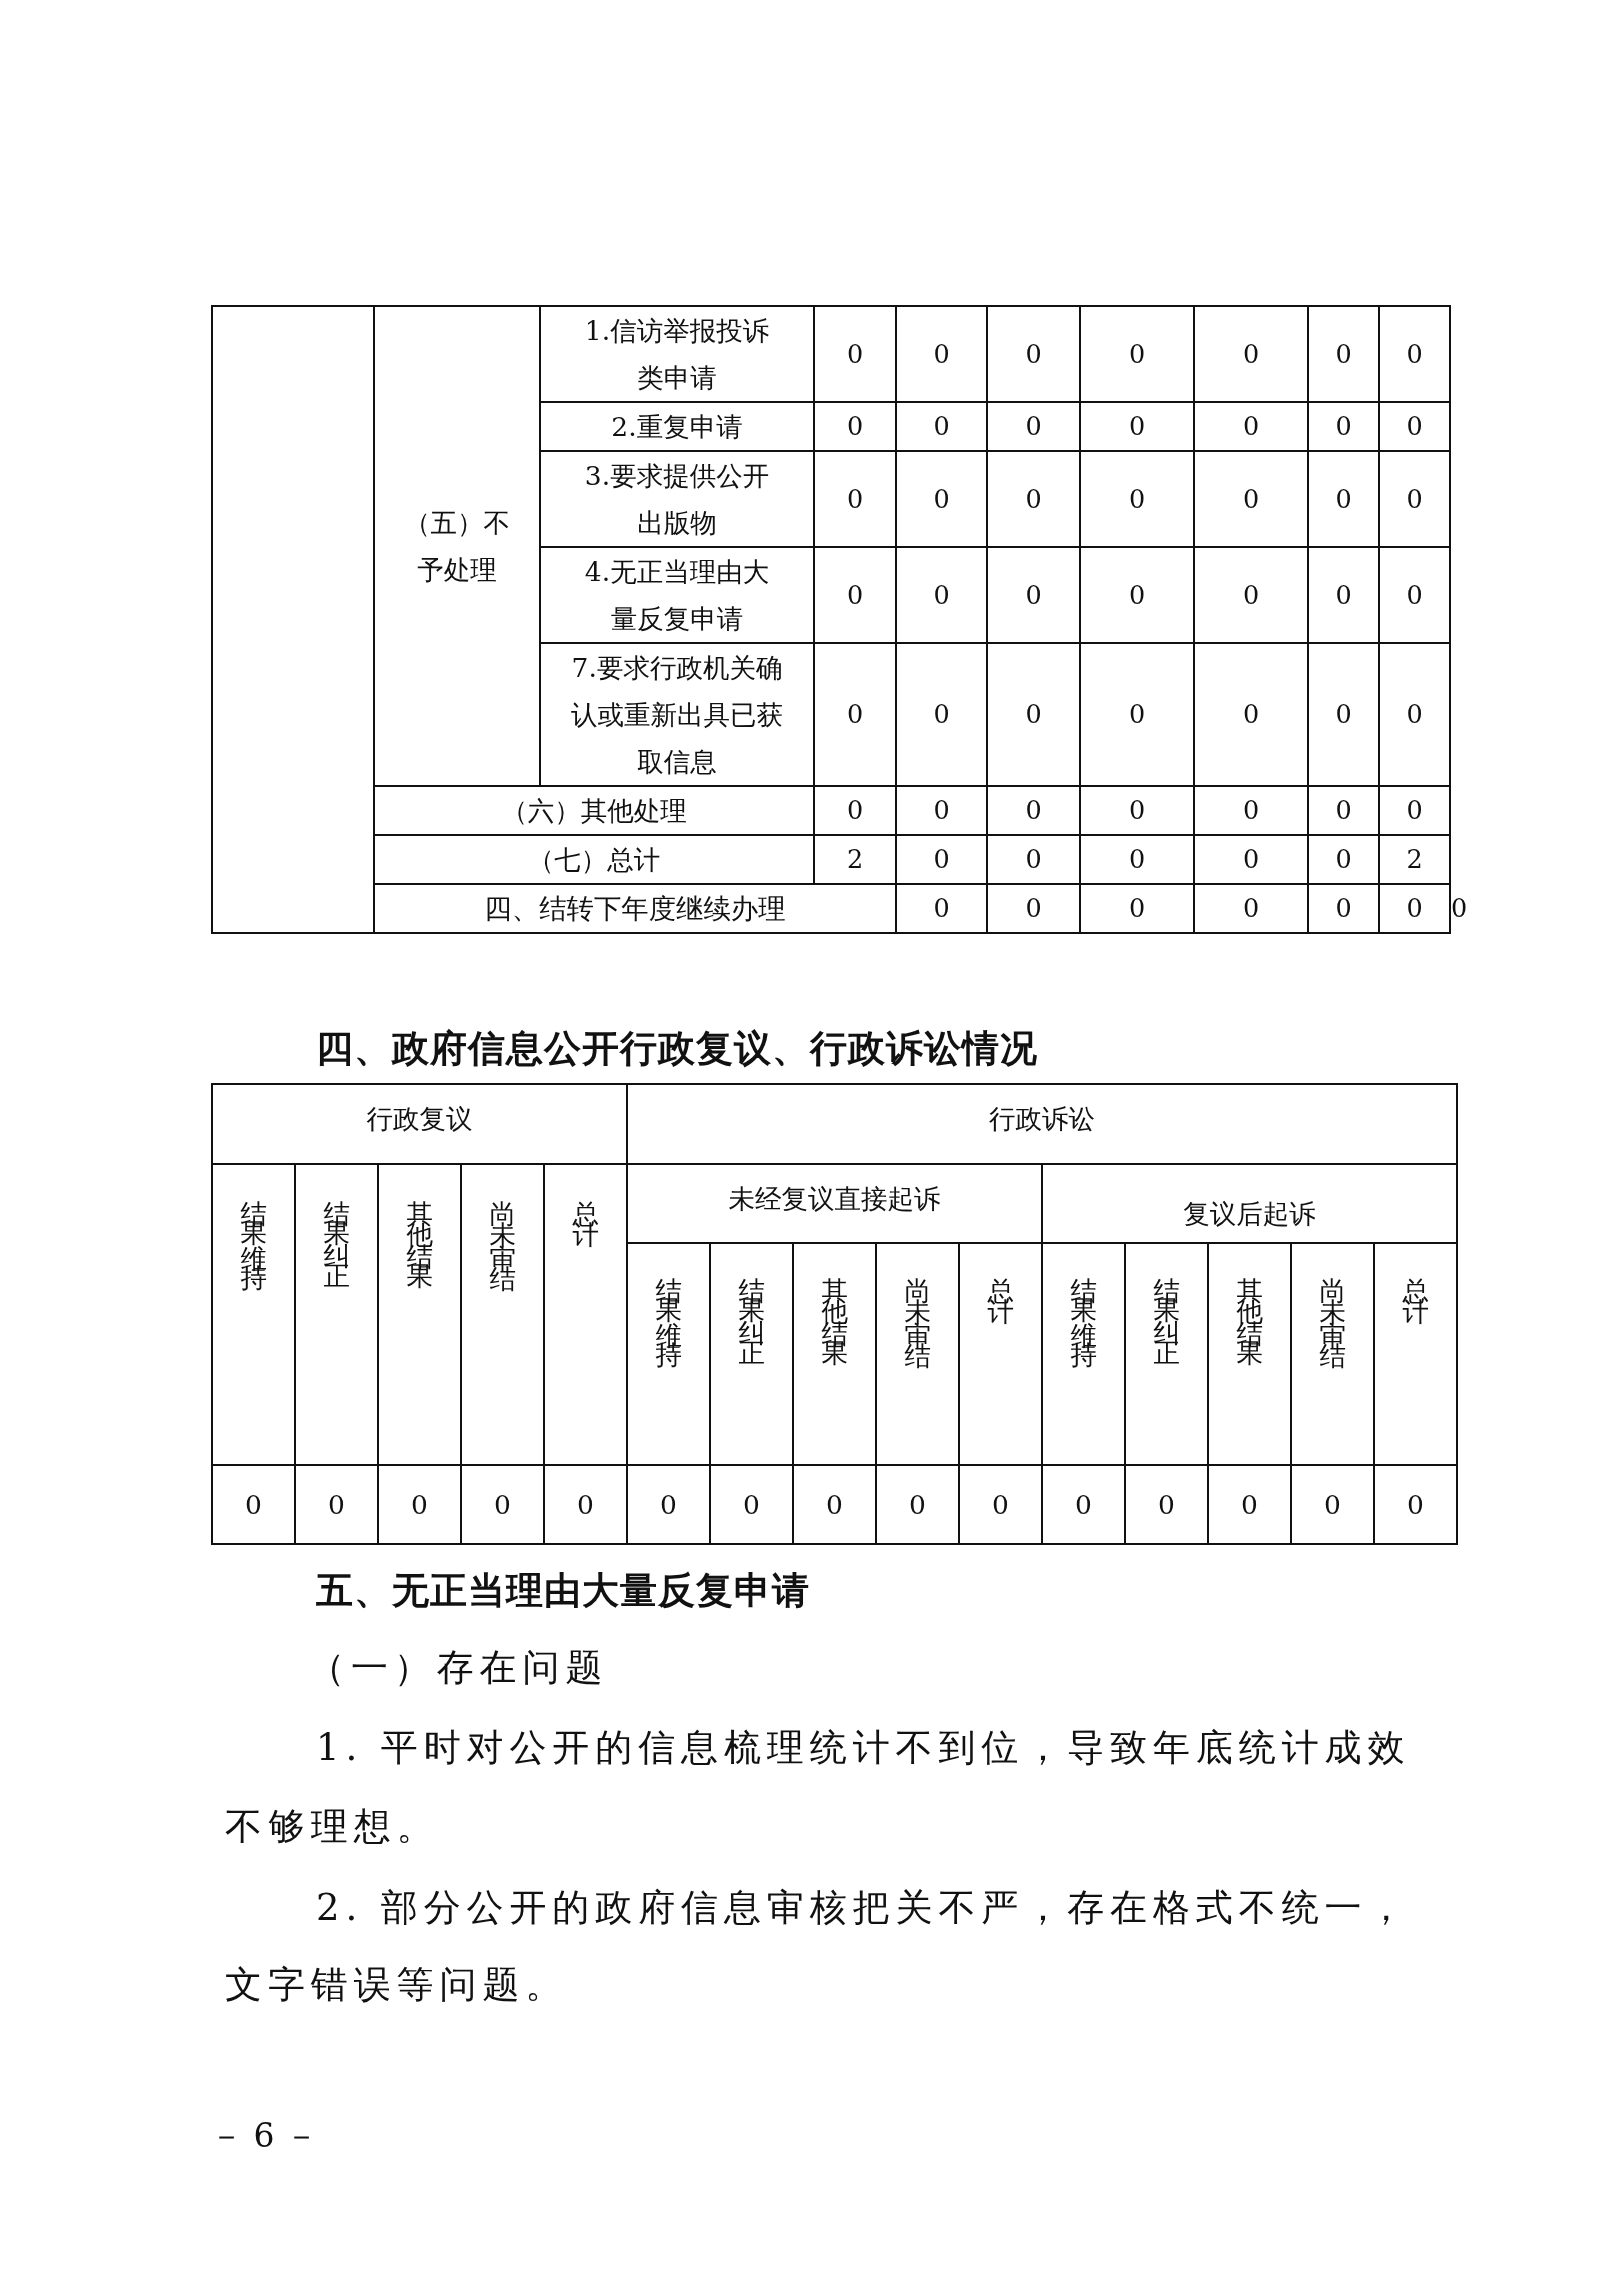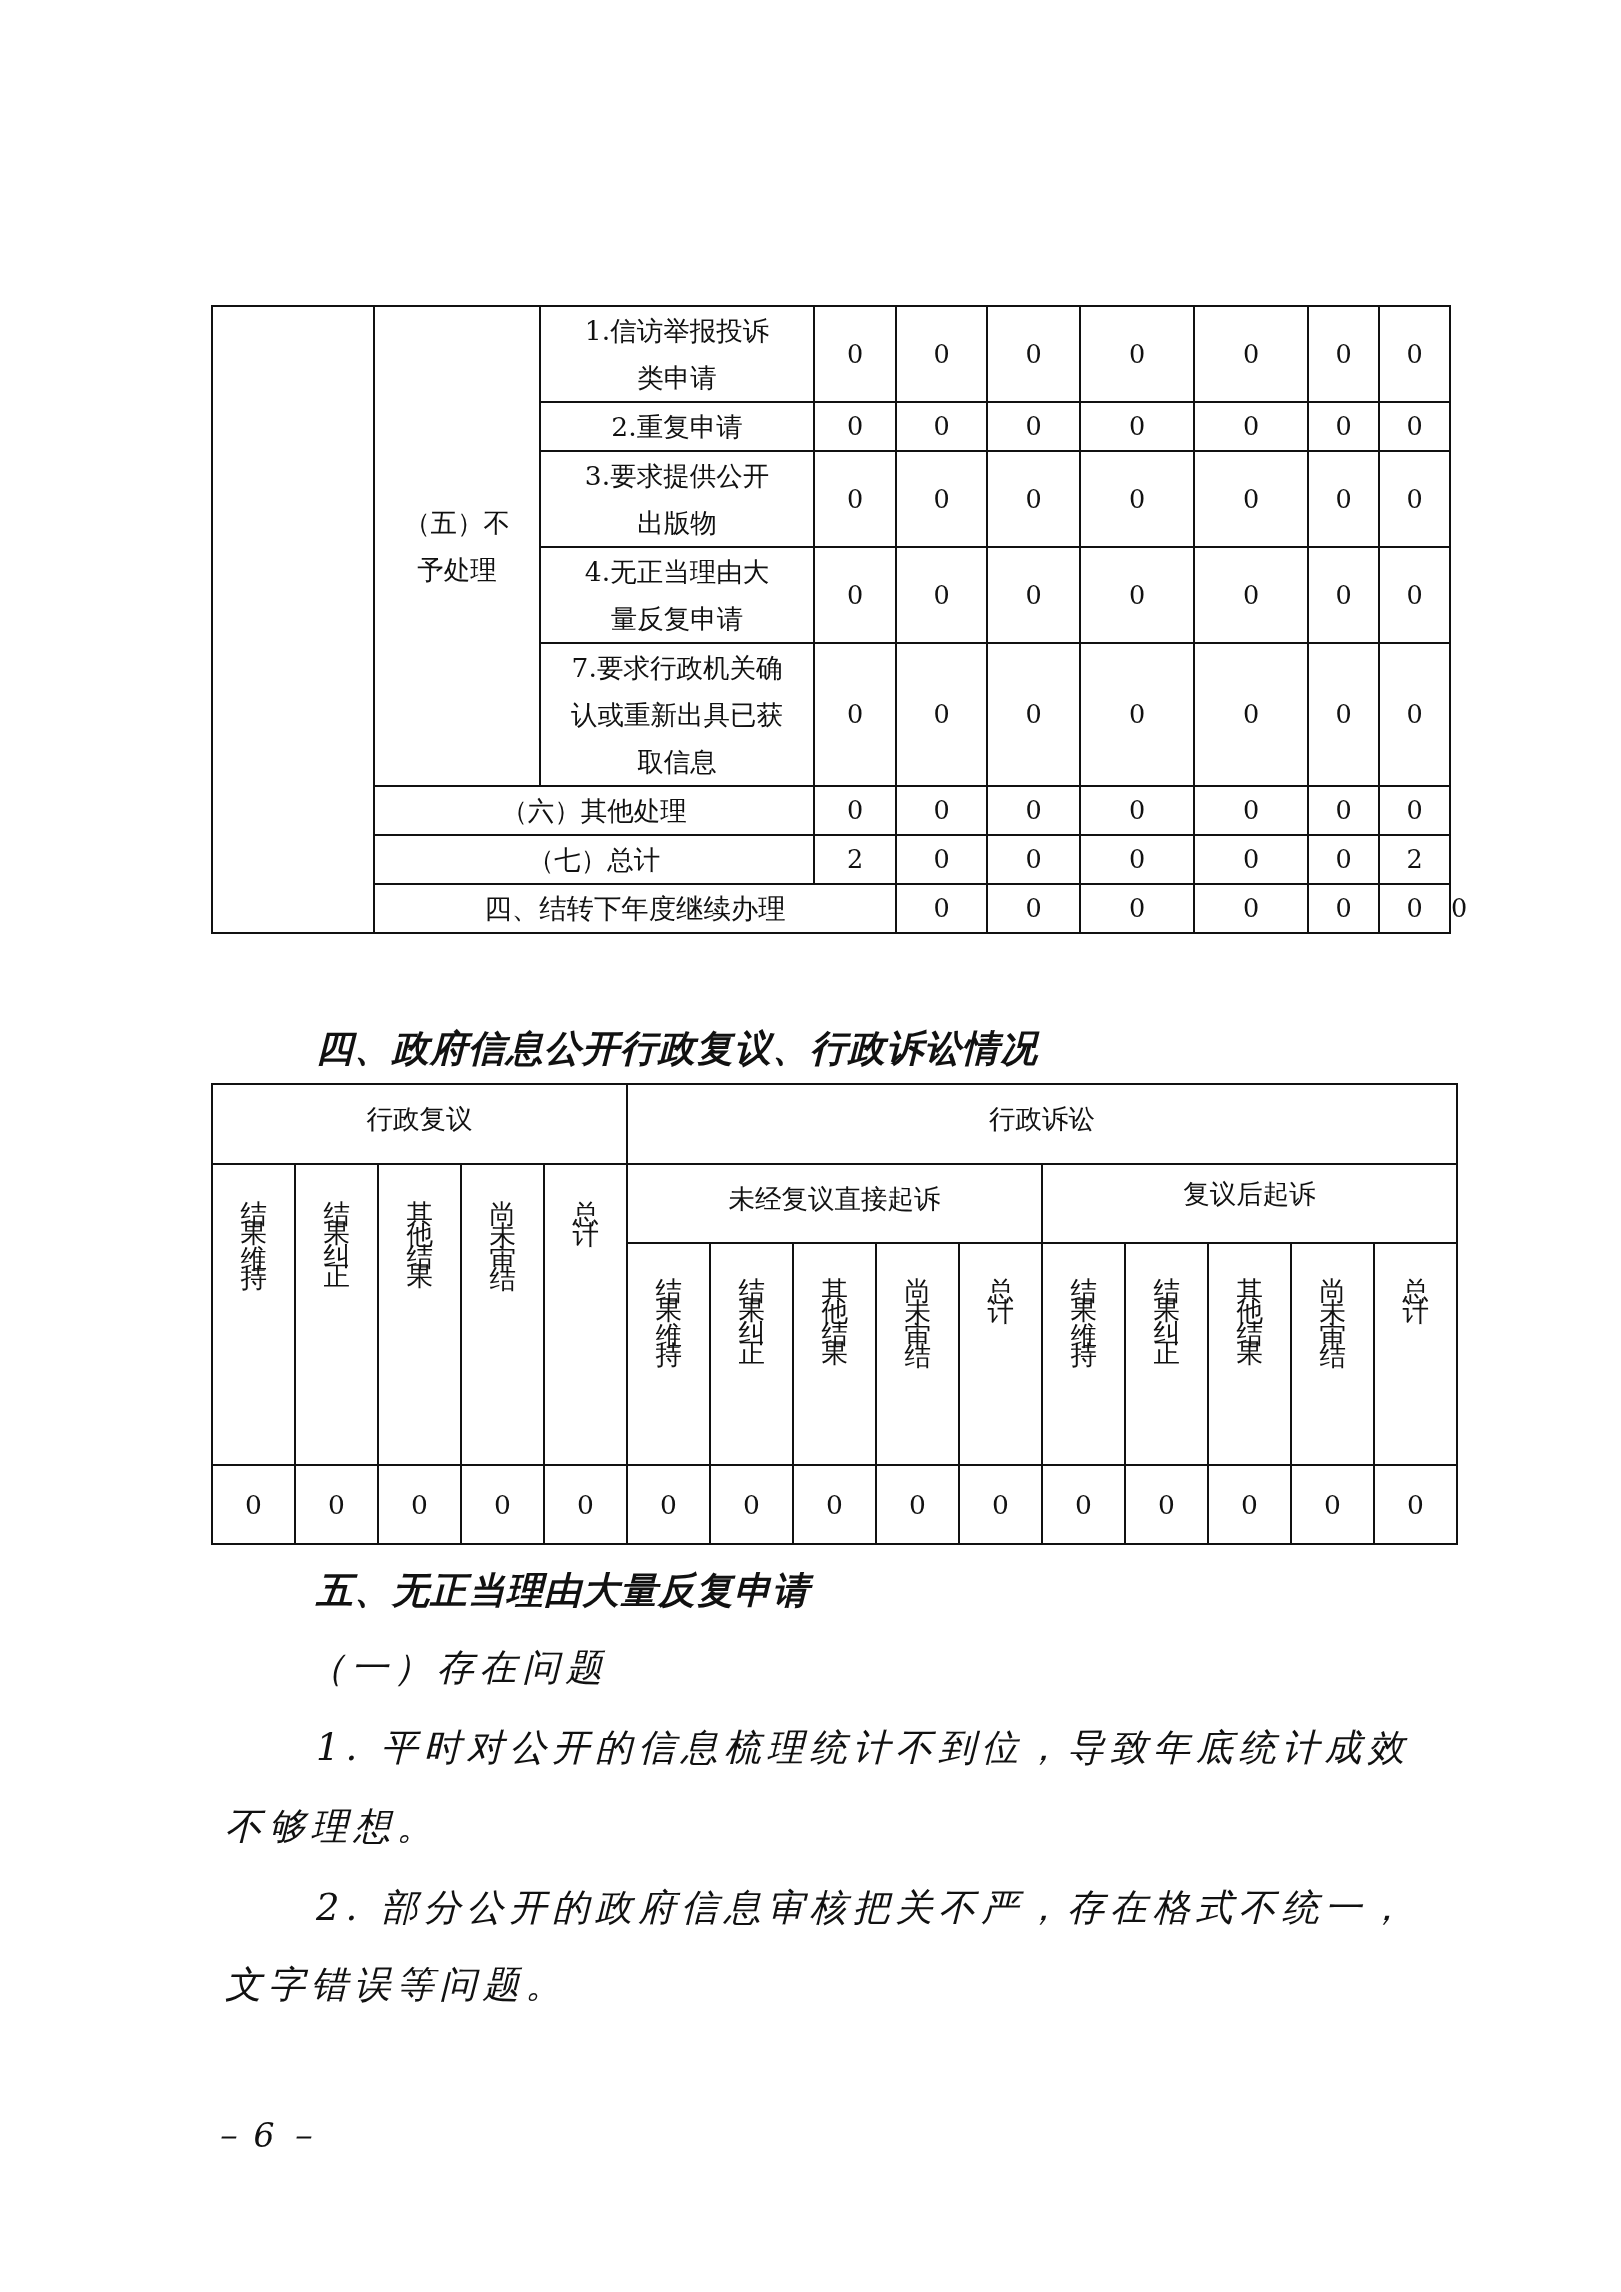--- a/index.html
+++ b/index.html
@@ -1,18 +1,18 @@
 <!DOCTYPE html>
 <html><head>
 <meta charset="utf-8">
 <style>
   html, body { margin:0; padding:0; background:#fff; }
   body { width:1621px; height:2293px; position:relative; overflow:hidden;
     font-family:"DejaVu Serif","Liberation Serif",serif; color:#111; }
-  .abs { position:absolute;font-style:italic; }
+  .abs { position:absolute; }
   table { border-collapse:collapse; position:absolute; table-layout:fixed; }
   td { border:2.5px solid #111; text-align:center; vertical-align:middle; padding:0;
     font-size:26.5px; line-height:47px; font-family:"DejaVu Serif","Liberation Serif",serif; }
   td.num { font-size:25.5px; }
   .t2 td { font-size:26.5px; }
   .vert { writing-mode:vertical-rl; text-orientation:upright; letter-spacing:21.6px;
     display:inline-block; line-height:1; }
   .h2 { font-family:"DejaVu Sans","Liberation Sans",sans-serif; font-weight:bold; font-size:37px; letter-spacing:1px; }
   .para { font-size:37px; letter-spacing:5.9px; font-family:"DejaVu Serif","Liberation Serif",serif; }
 </style>
@@ -143,21 +143,21 @@
     <td colspan="5" style="vertical-align:top; padding-top:9.8px;">行政复议</td>
     <td colspan="10" style="vertical-align:top; padding-top:9.8px;">行政诉讼</td>
   </tr>
   <tr style="height:79px" id="t2r2">
         <td rowspan="2" style="vertical-align: top; padding-top: 13.7px;"><span class="vert">结果维持</span></td>
         <td rowspan="2" style="vertical-align: top; padding-top: 13.7px;"><span class="vert">结果纠正</span></td>
         <td rowspan="2" style="vertical-align: top; padding-top: 13.7px;"><span class="vert">其他结果</span></td>
         <td rowspan="2" style="vertical-align: top; padding-top: 13.7px;"><span class="vert">尚未审结</span></td>
         <td rowspan="2" style="vertical-align: top; padding-top: 13.7px;"><span class="vert">总计</span></td>
     <td colspan="5" style="vertical-align:top; padding-top:9.8px;">未经复议直接起诉</td>
-    <td colspan="5" style="vertical-align:top; padding-top:5px;">复议后起诉</td>
+    <td colspan="5" style="vertical-align:top; padding-top:25px;">复议后起诉</td>
   </tr>
   <tr style="height:222px" id="t2r3">
         <td style="vertical-align: top; padding-top: 11.8px;"><span class="vert">结果维持</span></td>
         <td style="vertical-align: top; padding-top: 11.8px;"><span class="vert">结果纠正</span></td>
         <td style="vertical-align: top; padding-top: 11.8px;"><span class="vert">其他结果</span></td>
         <td style="vertical-align: top; padding-top: 11.8px;"><span class="vert">尚未审结</span></td>
         <td style="vertical-align: top; padding-top: 11.8px;"><span class="vert">总计</span></td>
         <td style="vertical-align: top; padding-top: 11.8px;"><span class="vert">结果维持</span></td>
         <td style="vertical-align: top; padding-top: 11.8px;"><span class="vert">结果纠正</span></td>
         <td style="vertical-align: top; padding-top: 11.8px;"><span class="vert">其他结果</span></td>

